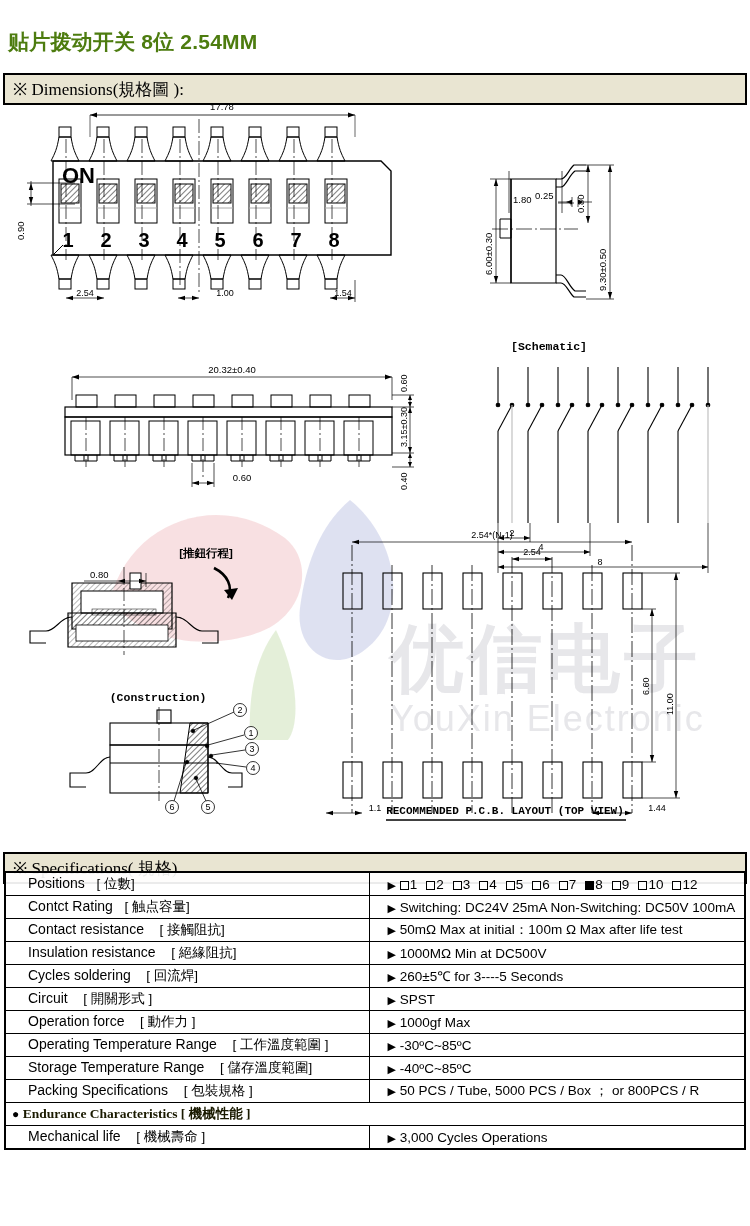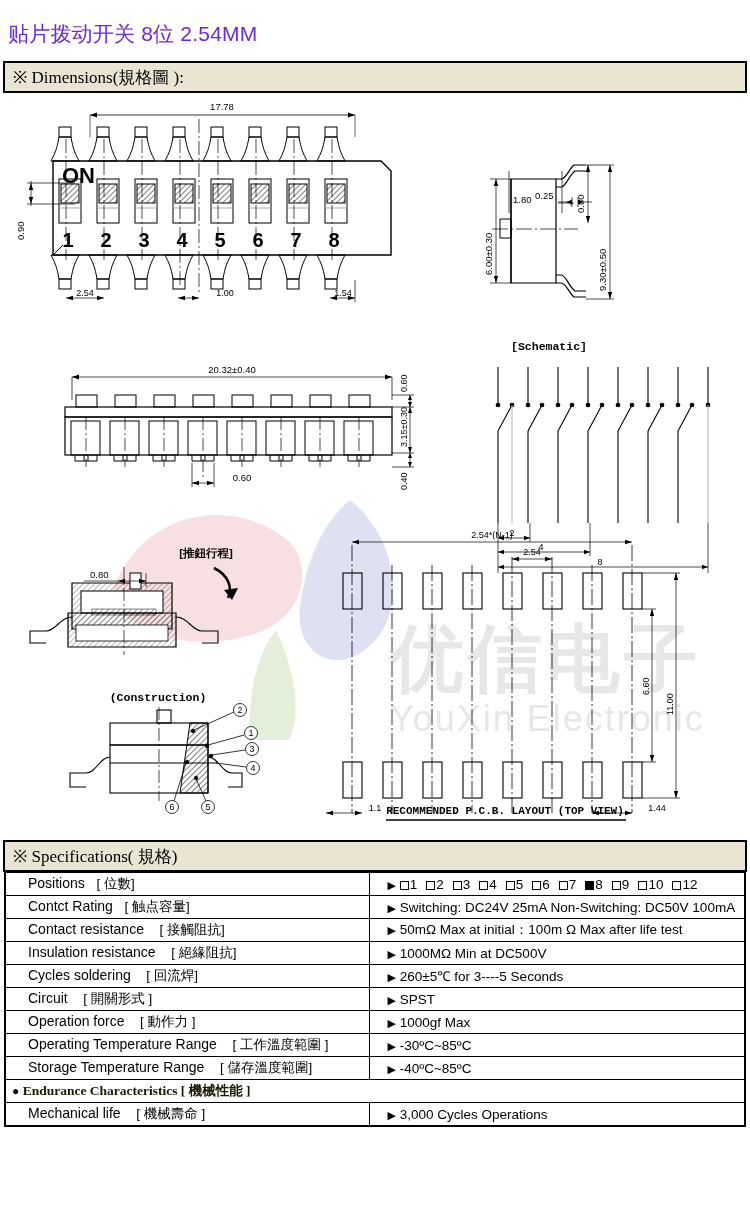--- a/index.html
+++ b/index.html
@@ -8,37 +8,38 @@
   body {
     width:750px; height:1226px;
     background:#ffffff;
     font-family:"Liberation Serif", serif;
     position:relative;
     overflow:hidden;
   }
 
   
   #product-title {
-    position:absolute; left:8px; top:20px;
+    position:absolute; left:8px; top:28px;
     font-family:"Liberation Sans", sans-serif;
-    font-size:21px; font-weight:normal;
-    color:#6d28d9;
+    font-size:21px; font-weight:bold;
+    color:#4d7c0f;
     letter-spacing:0.2px;
     white-space:nowrap;
   }
 
   
   .section-bar {
     position:absolute; left:4px; width:742px;
     background:#e9e5d2;
     border:1px solid #000;
     box-shadow:0 0 0 1px #000;
     font-size:17px;
     padding:2px 8px;
     font-family:"Liberation Serif", serif;
+    margin-top:12px;
   }
   #dimensions-bar { top:62px; height:30px; line-height:25px; }
   #specifications-bar { top:841px; height:30px; line-height:25px; }
 
   
   #drawing-area {
     position:absolute; left:0; top:95px; width:750px; height:740px;
   }
   #drawing-area svg { display:block; }
 
@@ -793,20 +794,31 @@
         <span>Storage Temperature Range</span>
         &nbsp;&nbsp;
         <span class="cn">[ 儲存溫度範圍]</span>
       </td>
       <td class="val">
         <span class="tri">▶</span>
         <span>-40ºC~85ºC</span>
       </td>
     </tr>
 
+    <tr>
+      <td class="lbl">
+        <span>Packing Specifications</span>
+        &nbsp;&nbsp;
+        <span class="cn">[ 包裝規格 ]</span>
+      </td>
+      <td class="val">
+        <span class="tri">▶</span>
+        <span>50 PCS / Tube, 5000 PCS / Box ；    or    800PCS / R</span>
+      </td>
+    </tr>
 
     <tr class="group-row">
       <td colspan="2">
         <span class="bullet">●</span>
         <span>Endurance Characteristics</span>
         <span class="cn">[ 機械性能 ]</span>
       </td>
     </tr>
 
     <tr>

